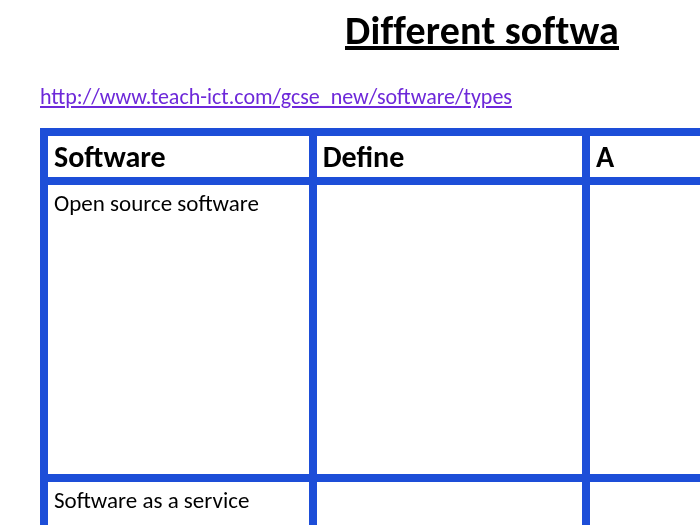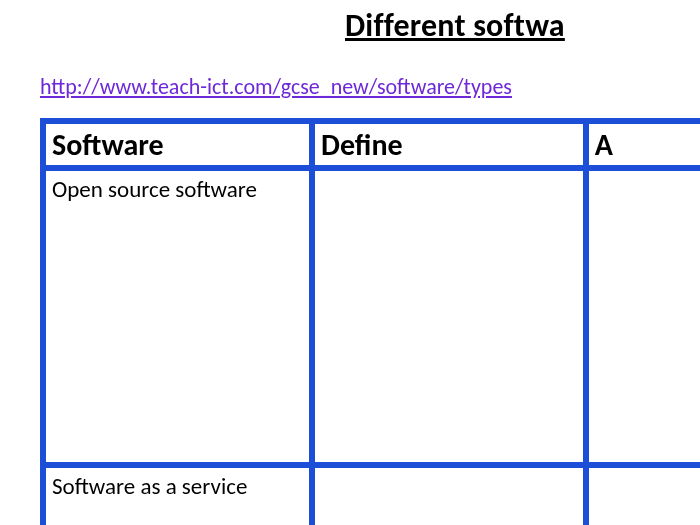--- a/index.html
+++ b/index.html
@@ -9,21 +9,21 @@
       background: #fff;
       font-family: Calibri, Arial, sans-serif;
       color: #000;
       overflow: hidden;
       position: relative;
     }
     .doc {
       padding: 6px 0 0 40px;
     }
     .title {
-      font-size: 32px;
+      font-size: 40px;
       font-weight: bold;
       text-decoration: underline;
       text-align: left;
       padding-left: 305px;
       white-space: nowrap;
       letter-spacing: 0.2px;
     }
     .link {
       display: block;
       margin-top: 28px;
@@ -32,21 +32,21 @@
       text-decoration: underline;
       white-space: nowrap;
     }
     table.worksheet {
       margin-top: 18px;
       border-collapse: collapse;
       width: 1100px;
     }
     table.worksheet th,
     table.worksheet td {
-      border: 6px solid #1d4ed8;
+      border: 8px solid #1d4ed8;
       vertical-align: top;
       text-align: left;
       padding: 4px 6px;
     }
     table.worksheet th {
       font-size: 30px;
       font-weight: bold;
       height: 46px;
       line-height: 1.1;
     }

